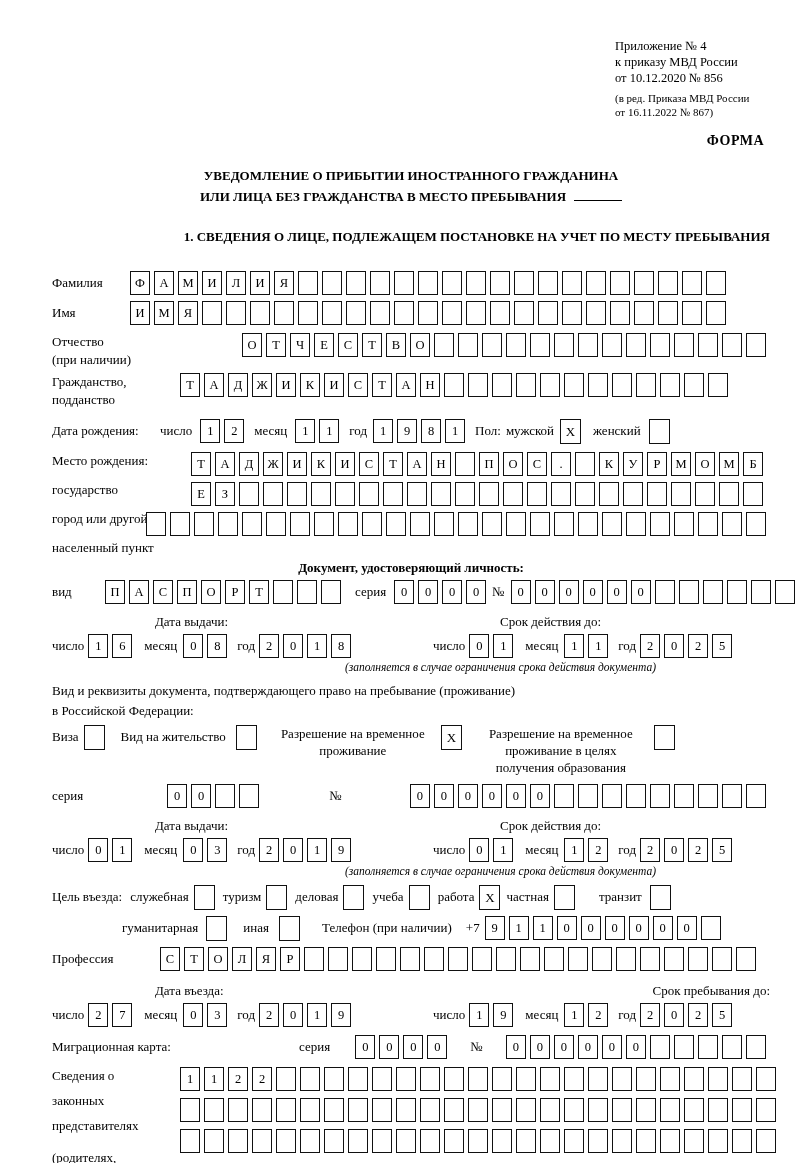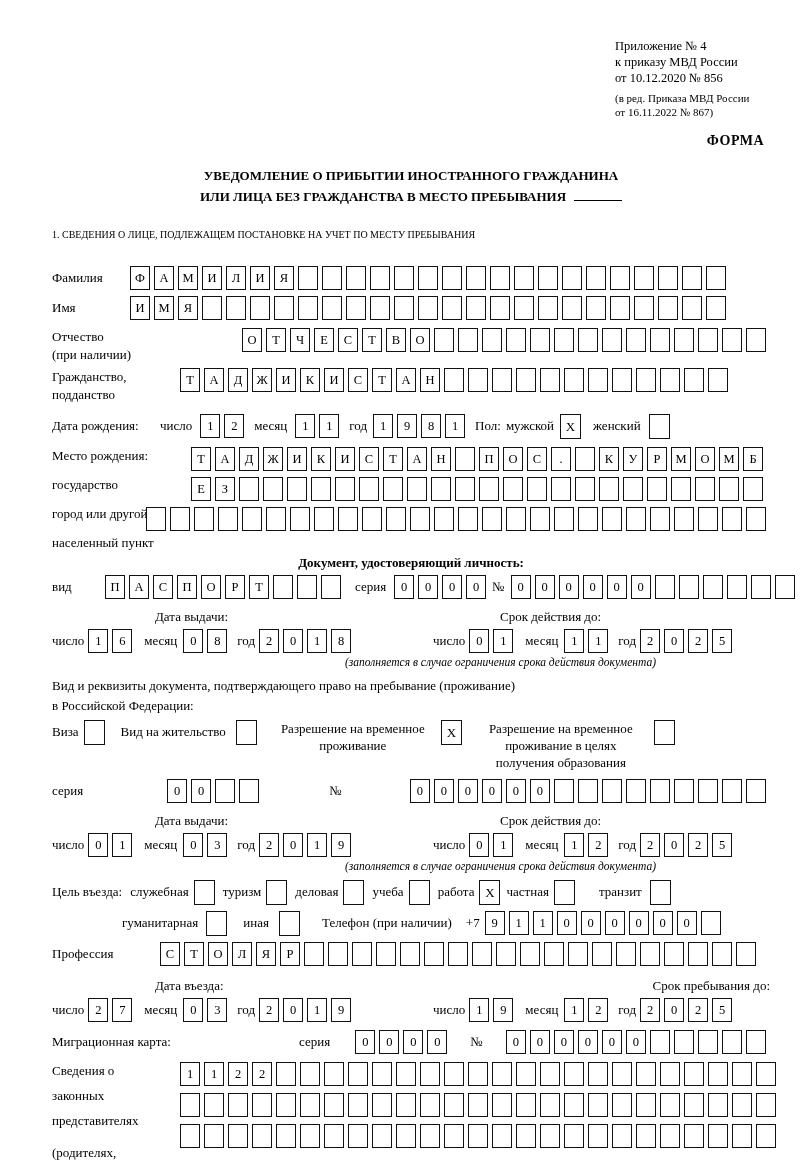--- a/index.html
+++ b/index.html
@@ -8,21 +8,21 @@
     padding:38px 30px 10px 52px;background:#fff;color:#000;
     font-family:"Liberation Serif","DejaVu Serif",serif;font-size:13px;
     overflow:hidden;position:relative;
   }
   .annex{margin-left:563px;line-height:16px;font-size:12.5px;}
   .annex .small{font-size:11px;line-height:14px;}
   .annex .gap{height:5px;}
   .forma{font-weight:bold;font-size:14px;text-align:right;padding-right:6px;margin-top:14px;letter-spacing:.5px;}
   .title{font-weight:bold;font-size:13px;text-align:center;line-height:21px;margin-top:16px;}
   .title-underline{display:inline-block;width:48px;border-bottom:1.6px solid #000;height:14px;margin-left:8px;}
-  .sec-head{font-weight:normal;font-size:10px;text-align:left;margin-top:22px;}
+  .sec-head{font-weight:bold;font-size:13px;text-align:right;margin-top:22px;}
   .row{display:flex;align-items:flex-start;}
   .lbl{font-size:13px;line-height:24px;flex:none;}
   .lbl2{font-size:13px;line-height:18px;flex:none;}
   .cells{display:inline-flex;flex:none;}
   .cell{
     box-sizing:border-box;width:20px;height:24px;border:1.6px solid #111;
     margin-right:4px;display:inline-flex;align-items:center;justify-content:center;
     font-size:12.5px;flex:none;background:#fff;
   }
   .cb{

